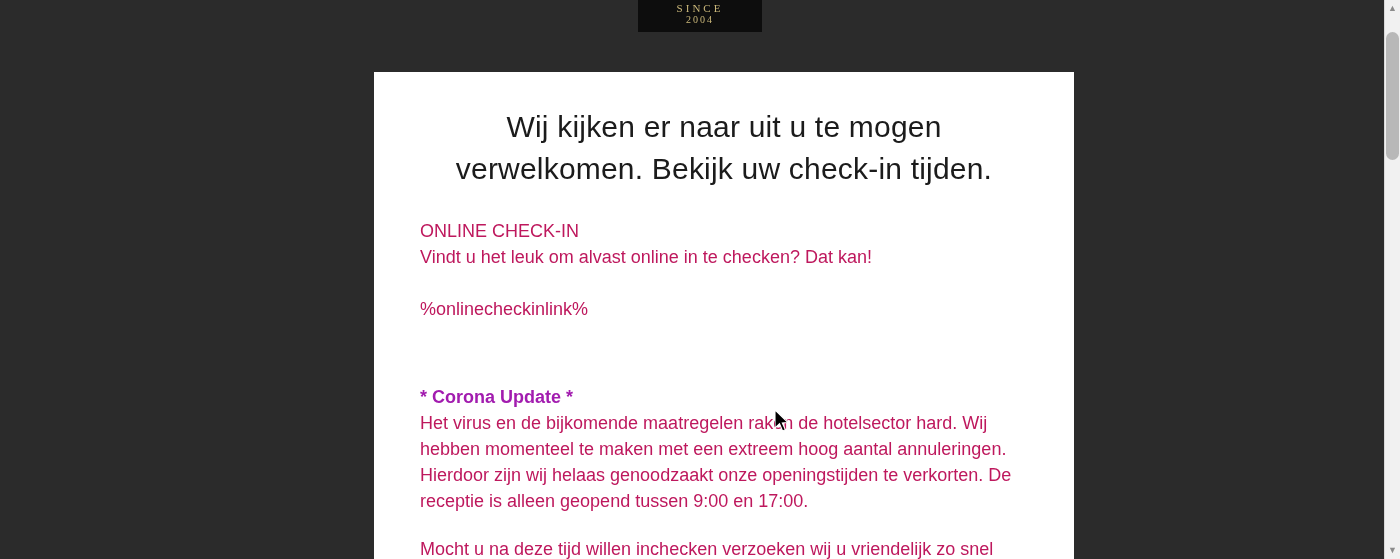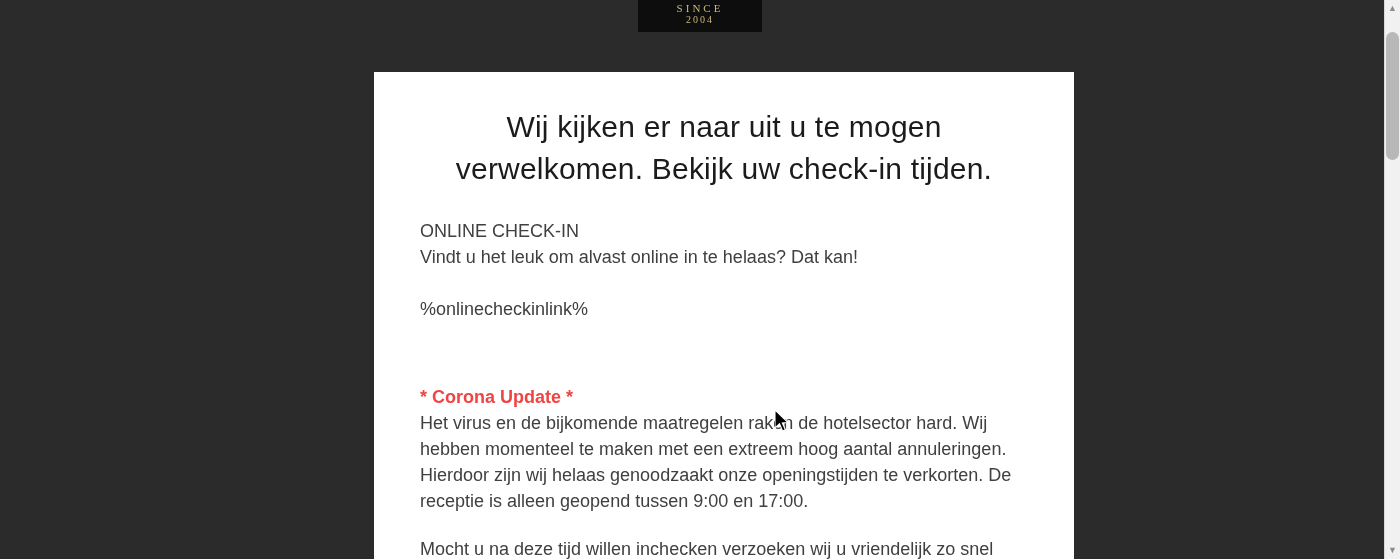--- a/index.html
+++ b/index.html
@@ -91,37 +91,37 @@
     font-size: 30px;
     line-height: 42px;
     font-weight: normal;
     color: #1b1b1b;
     text-align: center;
     letter-spacing: 0.2px;
   }
 
   .body-text {
     margin: 0;
-    color: #404040;
+    color: #be185d;
     font-size: 18px;
     line-height: 26px;
   }
 
   .block-checkin {
     margin-top: 28px;
   }
   .block-link {
     margin-top: 26px;
   }
   .block-corona {
     margin-top: 62px;
   }
   .corona-title {
     font-weight: bold;
-    color: #ef4444;
+    color: #a21caf;
   }
   .block-reception {
     margin-top: 22px;
   }
 
   
   .cursor {
     position: absolute;
     left: 775px;
     top: 410px;
@@ -175,21 +175,21 @@
   </div>
 </div>
 
 <div class="card">
   <div class="card-inner">
 
     <h1 class="headline">Wij kijken er naar uit u te mogen verwelkomen. Bekijk uw check-in tijden.</h1>
 
     <div class="block-checkin">
       <p class="body-text">ONLINE CHECK-IN</p>
-      <p class="body-text">Vindt u het leuk om alvast online in te helaas? Dat kan!</p>
+      <p class="body-text">Vindt u het leuk om alvast online in te checken? Dat kan!</p>
     </div>
 
     <div class="block-link">
       <p class="body-text">%onlinecheckinlink%</p>
     </div>
 
     <div class="block-corona">
       <p class="body-text corona-title">* Corona Update *</p>
       <p class="body-text">Het virus en de bijkomende maatregelen raken de hotelsector hard. Wij hebben momenteel te maken met een extreem hoog aantal annuleringen. Hierdoor zijn wij helaas genoodzaakt onze openingstijden te verkorten. De receptie is alleen geopend tussen 9:00 en 17:00.</p>
     </div>

